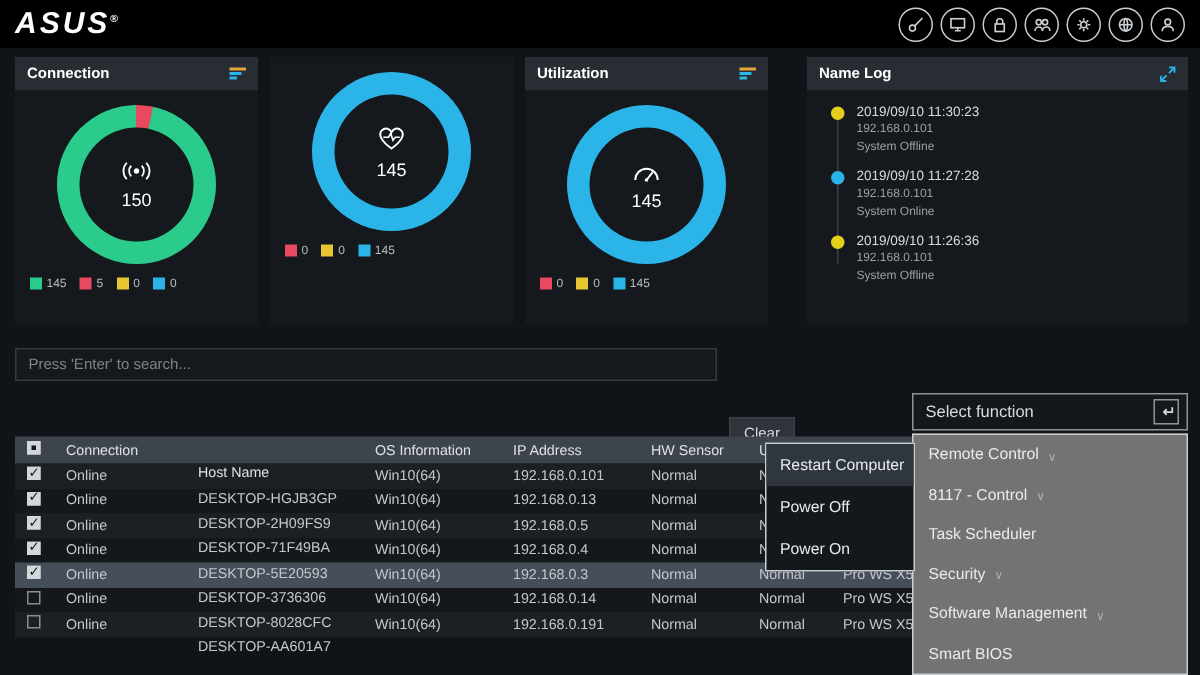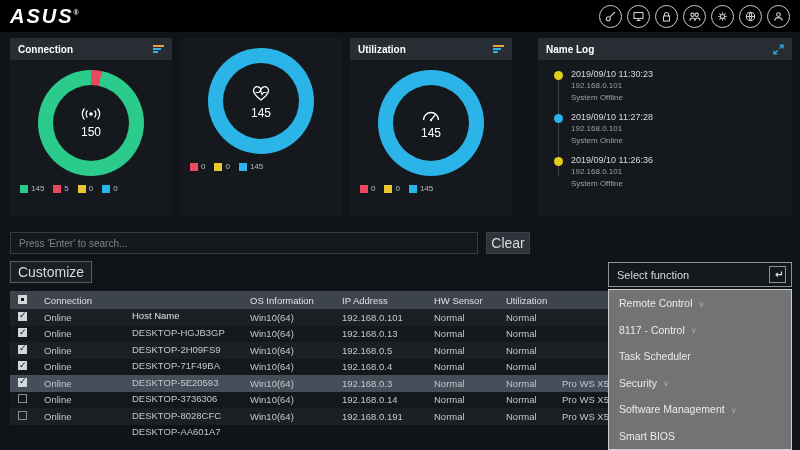--- a/index.html
+++ b/index.html
@@ -48,22 +48,22 @@
   .etime { font-size:9px; color:#d7dbdf; margin-bottom:1px; }
   .eip, .estat { font-size:8px; color:#9aa0a5; line-height:1.45; }
   .expand-icon { cursor:pointer; display:flex; }
   .expand-icon svg { stroke:#2bb4e8; fill:none; stroke-width:1.2; }
 
   
   .search-input { position:absolute; left:10px; top:232px; width:468px; height:22px;
     background:#15191e; border:1px solid #343a40; color:#c8cdd2; font-size:10px; padding:0 8px;
     font-family:"Liberation Sans", sans-serif; }
   .search-input::placeholder { color:#7d848a; }
-  .btn { position:absolute; height:22px; font-size:14px; color:#d7dbdf; cursor:pointer;
-         font-family:"Liberation Sans", sans-serif; }
+  .btn { position:absolute; height:22px; font-size:10px; color:#d7dbdf; cursor:pointer;
+         font-family:"Liberation Sans", sans-serif;margin-top:46px; }
   .clear-btn { left:486px; top:232px; width:44px; background:#2e343a; border:1px solid #3a4046; }
   .customize-btn { left:10px; top:261px; width:82px; background:#1a1f24; border:1px solid #565c62; }
   .export-btn { left:102px; top:261px; width:68px; background:#1a1f24; border:1px solid #565c62; }
 
   
   .dtable { position:absolute; left:10px; top:291px; width:782px; z-index:1; }
   .thead { display:flex; height:18px; background:#3e444b; align-items:center; }
   .th { font-size:9.5px; color:#dde1e5; padding-left:6px; white-space:nowrap; overflow:hidden; cursor:pointer; }
   .trow { display:flex; height:16.5px; align-items:center; background:#1b2025; cursor:pointer; }
   .tbody .trow:nth-of-type(even) { background:#14181c; }
@@ -438,14 +438,22 @@
         <span>Software Management</span>
         <span class="caret"></span>
       </div>
 
       <div class="fitem">
         <span>Smart BIOS</span>
 
       </div>
     </div>
 
+  <div class="cmenu">
+
+      <div class="citem hl">Restart Computer</div>
+
+      <div class="citem">Power Off</div>
+
+      <div class="citem">Power On</div>
+    </div>
 
 </div>
 
 </body></html>

